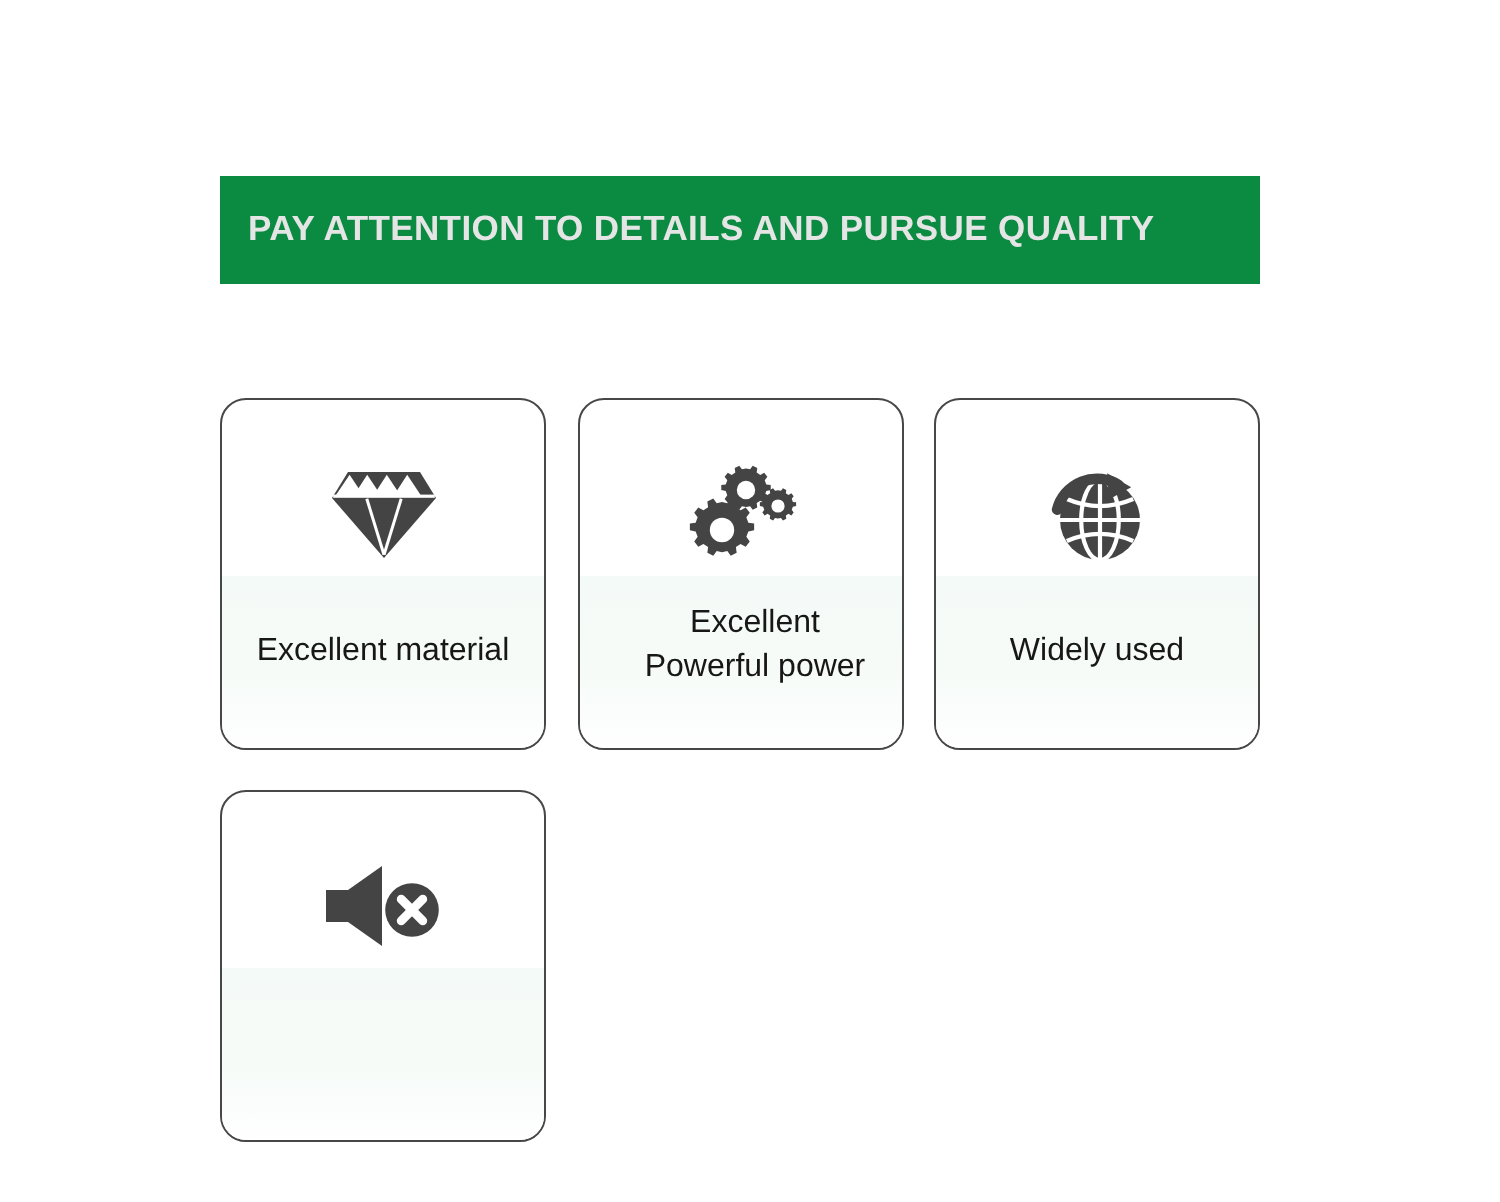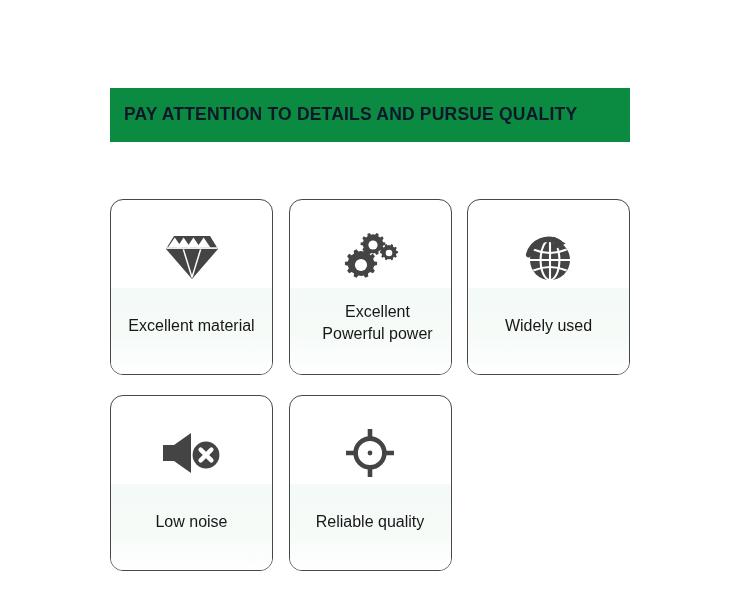--- a/index.html
+++ b/index.html
@@ -31,21 +31,21 @@
     top: 88px;
     width: 520px;
     height: 54px;
     background: #0b8a42;
     display: flex;
     align-items: center;
     box-sizing: border-box;
     padding-left: 14px;
   }
   .banner-title {
-    color: #0f172a;
+    color: #e5e5e5;
     font-size: 17.5px;
     font-weight: bold;
     letter-spacing: 0.2px;
     line-height: 1;
     white-space: nowrap;
     font-family: "Liberation Sans", sans-serif;
   }
 
   
   .grid {
@@ -198,34 +198,18 @@
           <rect x="2" y="14" width="11" height="16"></rect>
           <path d="M13 14 L30 2 L30 42 L13 30 Z"></path>
 
           <circle cx="45" cy="24" r="13.4"></circle>
           <g stroke="#ffffff" stroke-width="4.4" stroke-linecap="round">
             <line x1="39.6" y1="18.6" x2="50.4" y2="29.4"></line>
             <line x1="50.4" y1="18.6" x2="39.6" y2="29.4"></line>
           </g>
         </svg>
       </div>
-      <div class="card-label">Low noise</div>
-    </div>
-
-
-    <div class="card">
-      <div class="card-icon">
-        <svg width="52" height="52" viewBox="0 0 52 52" fill="none" stroke="#444444">
-          <circle cx="26" cy="26" r="14.4" stroke-width="4.6"></circle>
-          <g stroke-width="4.6" stroke-linecap="butt">
-            <line x1="26" y1="2" x2="26" y2="14"></line>
-            <line x1="26" y1="38" x2="26" y2="50"></line>
-            <line x1="2" y1="26" x2="14" y2="26"></line>
-            <line x1="38" y1="26" x2="50" y2="26"></line>
-          </g>
-          <circle cx="26" cy="26" r="2.4" fill="#444444" stroke="none"></circle>
-        </svg>
-      </div>
-      <div class="card-label">Reliable quality</div>
-    </div>
+    </div>
+
+
 
   </div>
 </div>
 
 </body></html>

